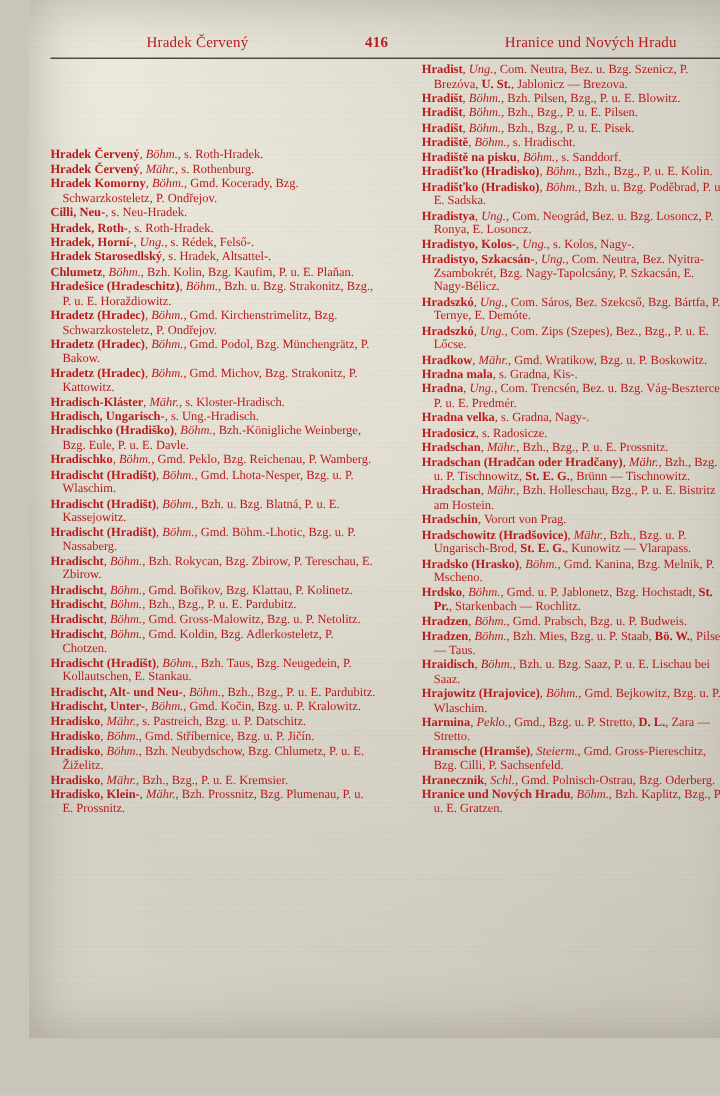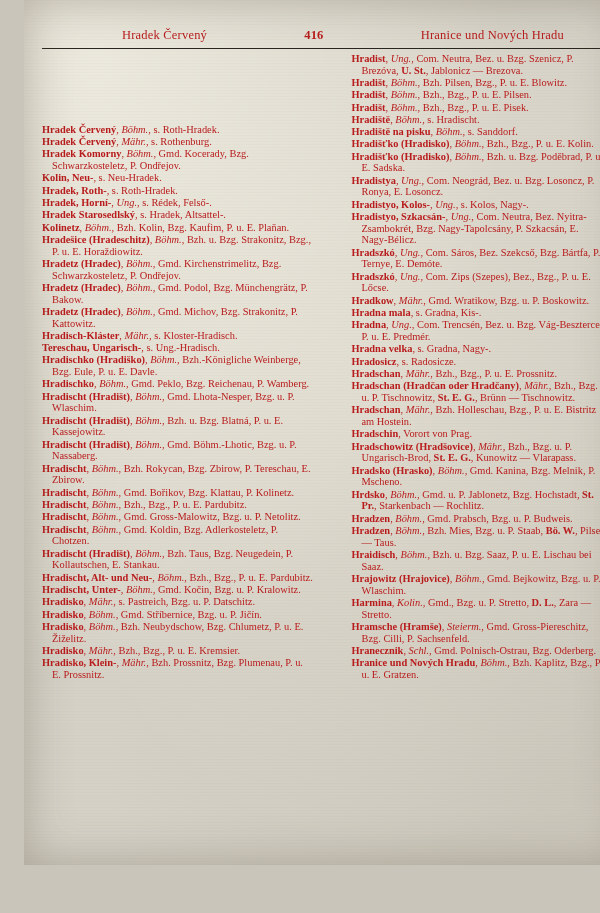--- a/index.html
+++ b/index.html
@@ -117,31 +117,31 @@
       <span class="rh-right">Hranice und Nových Hradu</span>
     </div>
 
     <hr class="rule">
 
     <div class="cols">
       <div class="col left" id="col-left">
           <p class="entry"><span class="hang"><b>Hradek Červený</b>, <i>Böhm.</i>, s. Roth-Hradek.</span></p>
           <p class="entry"><span class="hang"><b>Hradek Červený</b>, <i>Mähr.</i>, s. Rothenburg.</span></p>
           <p class="entry"><span class="hang"><b>Hradek Komorny</b>, <i>Böhm.</i>, Gmd. Kocerady, Bzg. Schwarzkosteletz, P. Ondřejov.</span></p>
-          <p class="entry"><span class="hang"><b>Kolin, Neu-</b>, s. Neu-Hradek.</span></p>
+          <p class="entry"><span class="hang"><b>Cilli, Neu-</b>, s. Neu-Hradek.</span></p>
           <p class="entry"><span class="hang"><b>Hradek, Roth-</b>, s. Roth-Hradek.</span></p>
           <p class="entry"><span class="hang"><b>Hradek, Horní-</b>, <i>Ung.</i>, s. Rédek, Felső-.</span></p>
           <p class="entry"><span class="hang"><b>Hradek Starosedlský</b>, s. Hradek, Altsattel-.</span></p>
-          <p class="entry"><span class="hang"><b>Kolinetz</b>, <i>Böhm.</i>, Bzh. Kolin, Bzg. Kaufim, P. u. E. Plaňan.</span></p>
+          <p class="entry"><span class="hang"><b>Chlumetz</b>, <i>Böhm.</i>, Bzh. Kolin, Bzg. Kaufim, P. u. E. Plaňan.</span></p>
           <p class="entry"><span class="hang"><b>Hradešice (Hradeschitz)</b>, <i>Böhm.</i>, Bzh. u. Bzg. Strakonitz, Bzg., P. u. E. Horaždiowitz.</span></p>
           <p class="entry"><span class="hang"><b>Hradetz (Hradec)</b>, <i>Böhm.</i>, Gmd. Kirchenstrimelitz, Bzg. Schwarzkosteletz, P. Ondřejov.</span></p>
           <p class="entry"><span class="hang"><b>Hradetz (Hradec)</b>, <i>Böhm.</i>, Gmd. Podol, Bzg. Münchengrätz, P. Bakow.</span></p>
           <p class="entry"><span class="hang"><b>Hradetz (Hradec)</b>, <i>Böhm.</i>, Gmd. Michov, Bzg. Strakonitz, P. Kattowitz.</span></p>
           <p class="entry"><span class="hang"><b>Hradisch-Kláster</b>, <i>Mähr.</i>, s. Kloster-Hradisch.</span></p>
-          <p class="entry"><span class="hang"><b>Tereschau, Ungarisch-</b>, s. Ung.-Hradisch.</span></p>
+          <p class="entry"><span class="hang"><b>Hradisch, Ungarisch-</b>, s. Ung.-Hradisch.</span></p>
           <p class="entry"><span class="hang"><b>Hradischko (Hradiško)</b>, <i>Böhm.</i>, Bzh.-Königliche Weinberge, Bzg. Eule, P. u. E. Davle.</span></p>
           <p class="entry"><span class="hang"><b>Hradischko</b>, <i>Böhm.</i>, Gmd. Peklo, Bzg. Reichenau, P. Wamberg.</span></p>
           <p class="entry"><span class="hang"><b>Hradischt (Hradišt)</b>, <i>Böhm.</i>, Gmd. Lhota-Nesper, Bzg. u. P. Wlaschim.</span></p>
           <p class="entry"><span class="hang"><b>Hradischt (Hradišt)</b>, <i>Böhm.</i>, Bzh. u. Bzg. Blatná, P. u. E. Kassejowitz.</span></p>
           <p class="entry"><span class="hang"><b>Hradischt (Hradišt)</b>, <i>Böhm.</i>, Gmd. Böhm.-Lhotic, Bzg. u. P. Nassaberg.</span></p>
           <p class="entry"><span class="hang"><b>Hradischt</b>, <i>Böhm.</i>, Bzh. Rokycan, Bzg. Zbirow, P. Tereschau, E. Zbirow.</span></p>
           <p class="entry"><span class="hang"><b>Hradischt</b>, <i>Böhm.</i>, Gmd. Bořikov, Bzg. Klattau, P. Kolinetz.</span></p>
           <p class="entry"><span class="hang"><b>Hradischt</b>, <i>Böhm.</i>, Bzh., Bzg., P. u. E. Pardubitz.</span></p>
           <p class="entry"><span class="hang"><b>Hradischt</b>, <i>Böhm.</i>, Gmd. Gross-Malowitz, Bzg. u. P. Netolitz.</span></p>
           <p class="entry"><span class="hang"><b>Hradischt</b>, <i>Böhm.</i>, Gmd. Koldin, Bzg. Adlerkosteletz, P. Chotzen.</span></p>
@@ -178,21 +178,21 @@
           <p class="entry"><span class="hang"><b>Hradschan (Hradčan oder Hradčany)</b>, <i>Mähr.</i>, Bzh., Bzg. u. P. Tischnowitz, <b>St. E. G.</b>, Brünn — Tischnowitz.</span></p>
           <p class="entry"><span class="hang"><b>Hradschan</b>, <i>Mähr.</i>, Bzh. Holleschau, Bzg., P. u. E. Bistritz am Hostein.</span></p>
           <p class="entry"><span class="hang"><b>Hradschin</b>, Vorort von Prag.</span></p>
           <p class="entry"><span class="hang"><b>Hradschowitz (Hradšovice)</b>, <i>Mähr.</i>, Bzh., Bzg. u. P. Ungarisch-Brod, <b>St. E. G.</b>, Kunowitz — Vlarapass.</span></p>
           <p class="entry"><span class="hang"><b>Hradsko (Hrasko)</b>, <i>Böhm.</i>, Gmd. Kanina, Bzg. Melnik, P. Mschenо.</span></p>
           <p class="entry"><span class="hang"><b>Hrdsko</b>, <i>Böhm.</i>, Gmd. u. P. Jablonetz, Bzg. Hochstadt, <b>St. Pr.</b>, Starkenbach — Rochlitz.</span></p>
           <p class="entry"><span class="hang"><b>Hradzen</b>, <i>Böhm.</i>, Gmd. Prabsch, Bzg. u. P. Budweis.</span></p>
           <p class="entry"><span class="hang"><b>Hradzen</b>, <i>Böhm.</i>, Bzh. Mies, Bzg. u. P. Staab, <b>Bö. W.</b>, Pilsen — Taus.</span></p>
           <p class="entry"><span class="hang"><b>Hraidisch</b>, <i>Böhm.</i>, Bzh. u. Bzg. Saaz, P. u. E. Lischau bei Saaz.</span></p>
           <p class="entry"><span class="hang"><b>Hrajowitz (Hrajovice)</b>, <i>Böhm.</i>, Gmd. Bejkowitz, Bzg. u. P. Wlaschim.</span></p>
-          <p class="entry"><span class="hang"><b>Harmina</b>, <i>Kolin.</i>, Gmd., Bzg. u. P. Stretto, <b>D. L.</b>, Zara — Stretto.</span></p>
+          <p class="entry"><span class="hang"><b>Harmina</b>, <i>Peklo.</i>, Gmd., Bzg. u. P. Stretto, <b>D. L.</b>, Zara — Stretto.</span></p>
           <p class="entry"><span class="hang"><b>Hramsche (Hramše)</b>, <i>Steierm.</i>, Gmd. Gross-Piereschitz, Bzg. Cilli, P. Sachsenfeld.</span></p>
           <p class="entry"><span class="hang"><b>Hranecznik</b>, <i>Schl.</i>, Gmd. Polnisch-Ostrau, Bzg. Oderberg.</span></p>
           <p class="entry"><span class="hang"><b>Hranice und Nových Hradu</b>, <i>Böhm.</i>, Bzh. Kaplitz, Bzg., P. u. E. Gratzen.</span></p>
         </div>
     </div>
 
   </div>
   <div class="grain"></div>
   <div class="edge-shadow"></div>
 </div>

